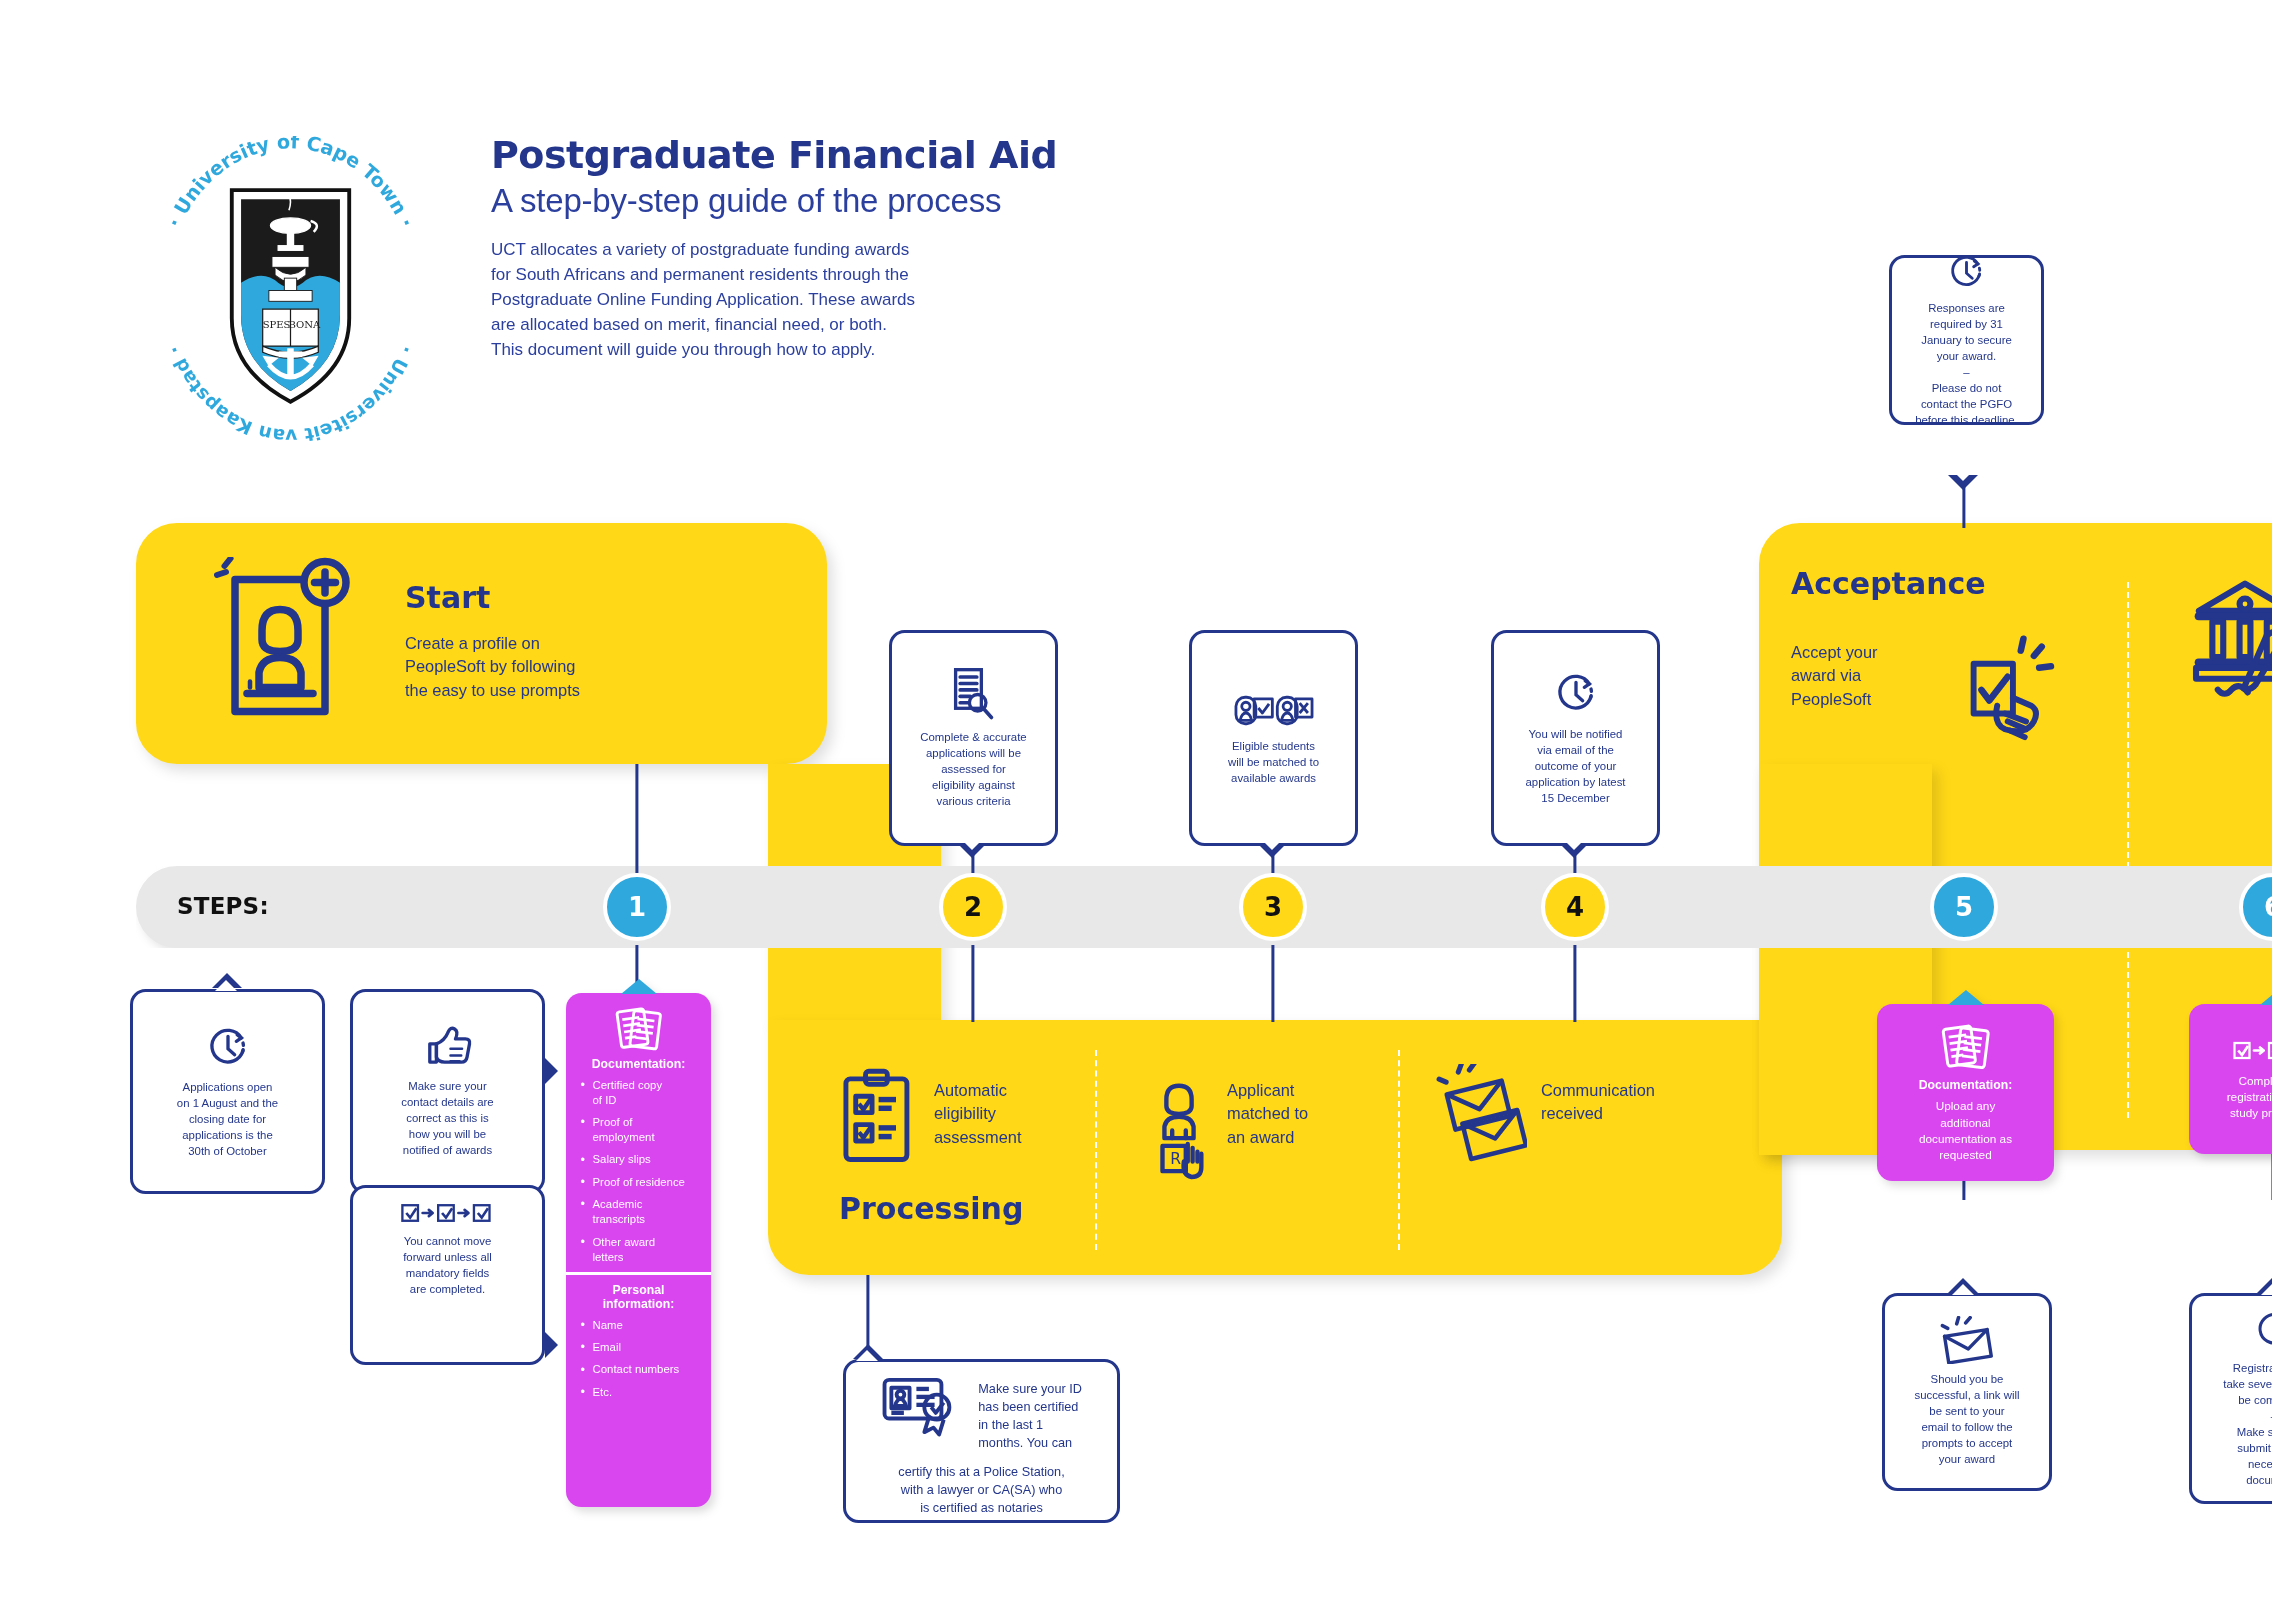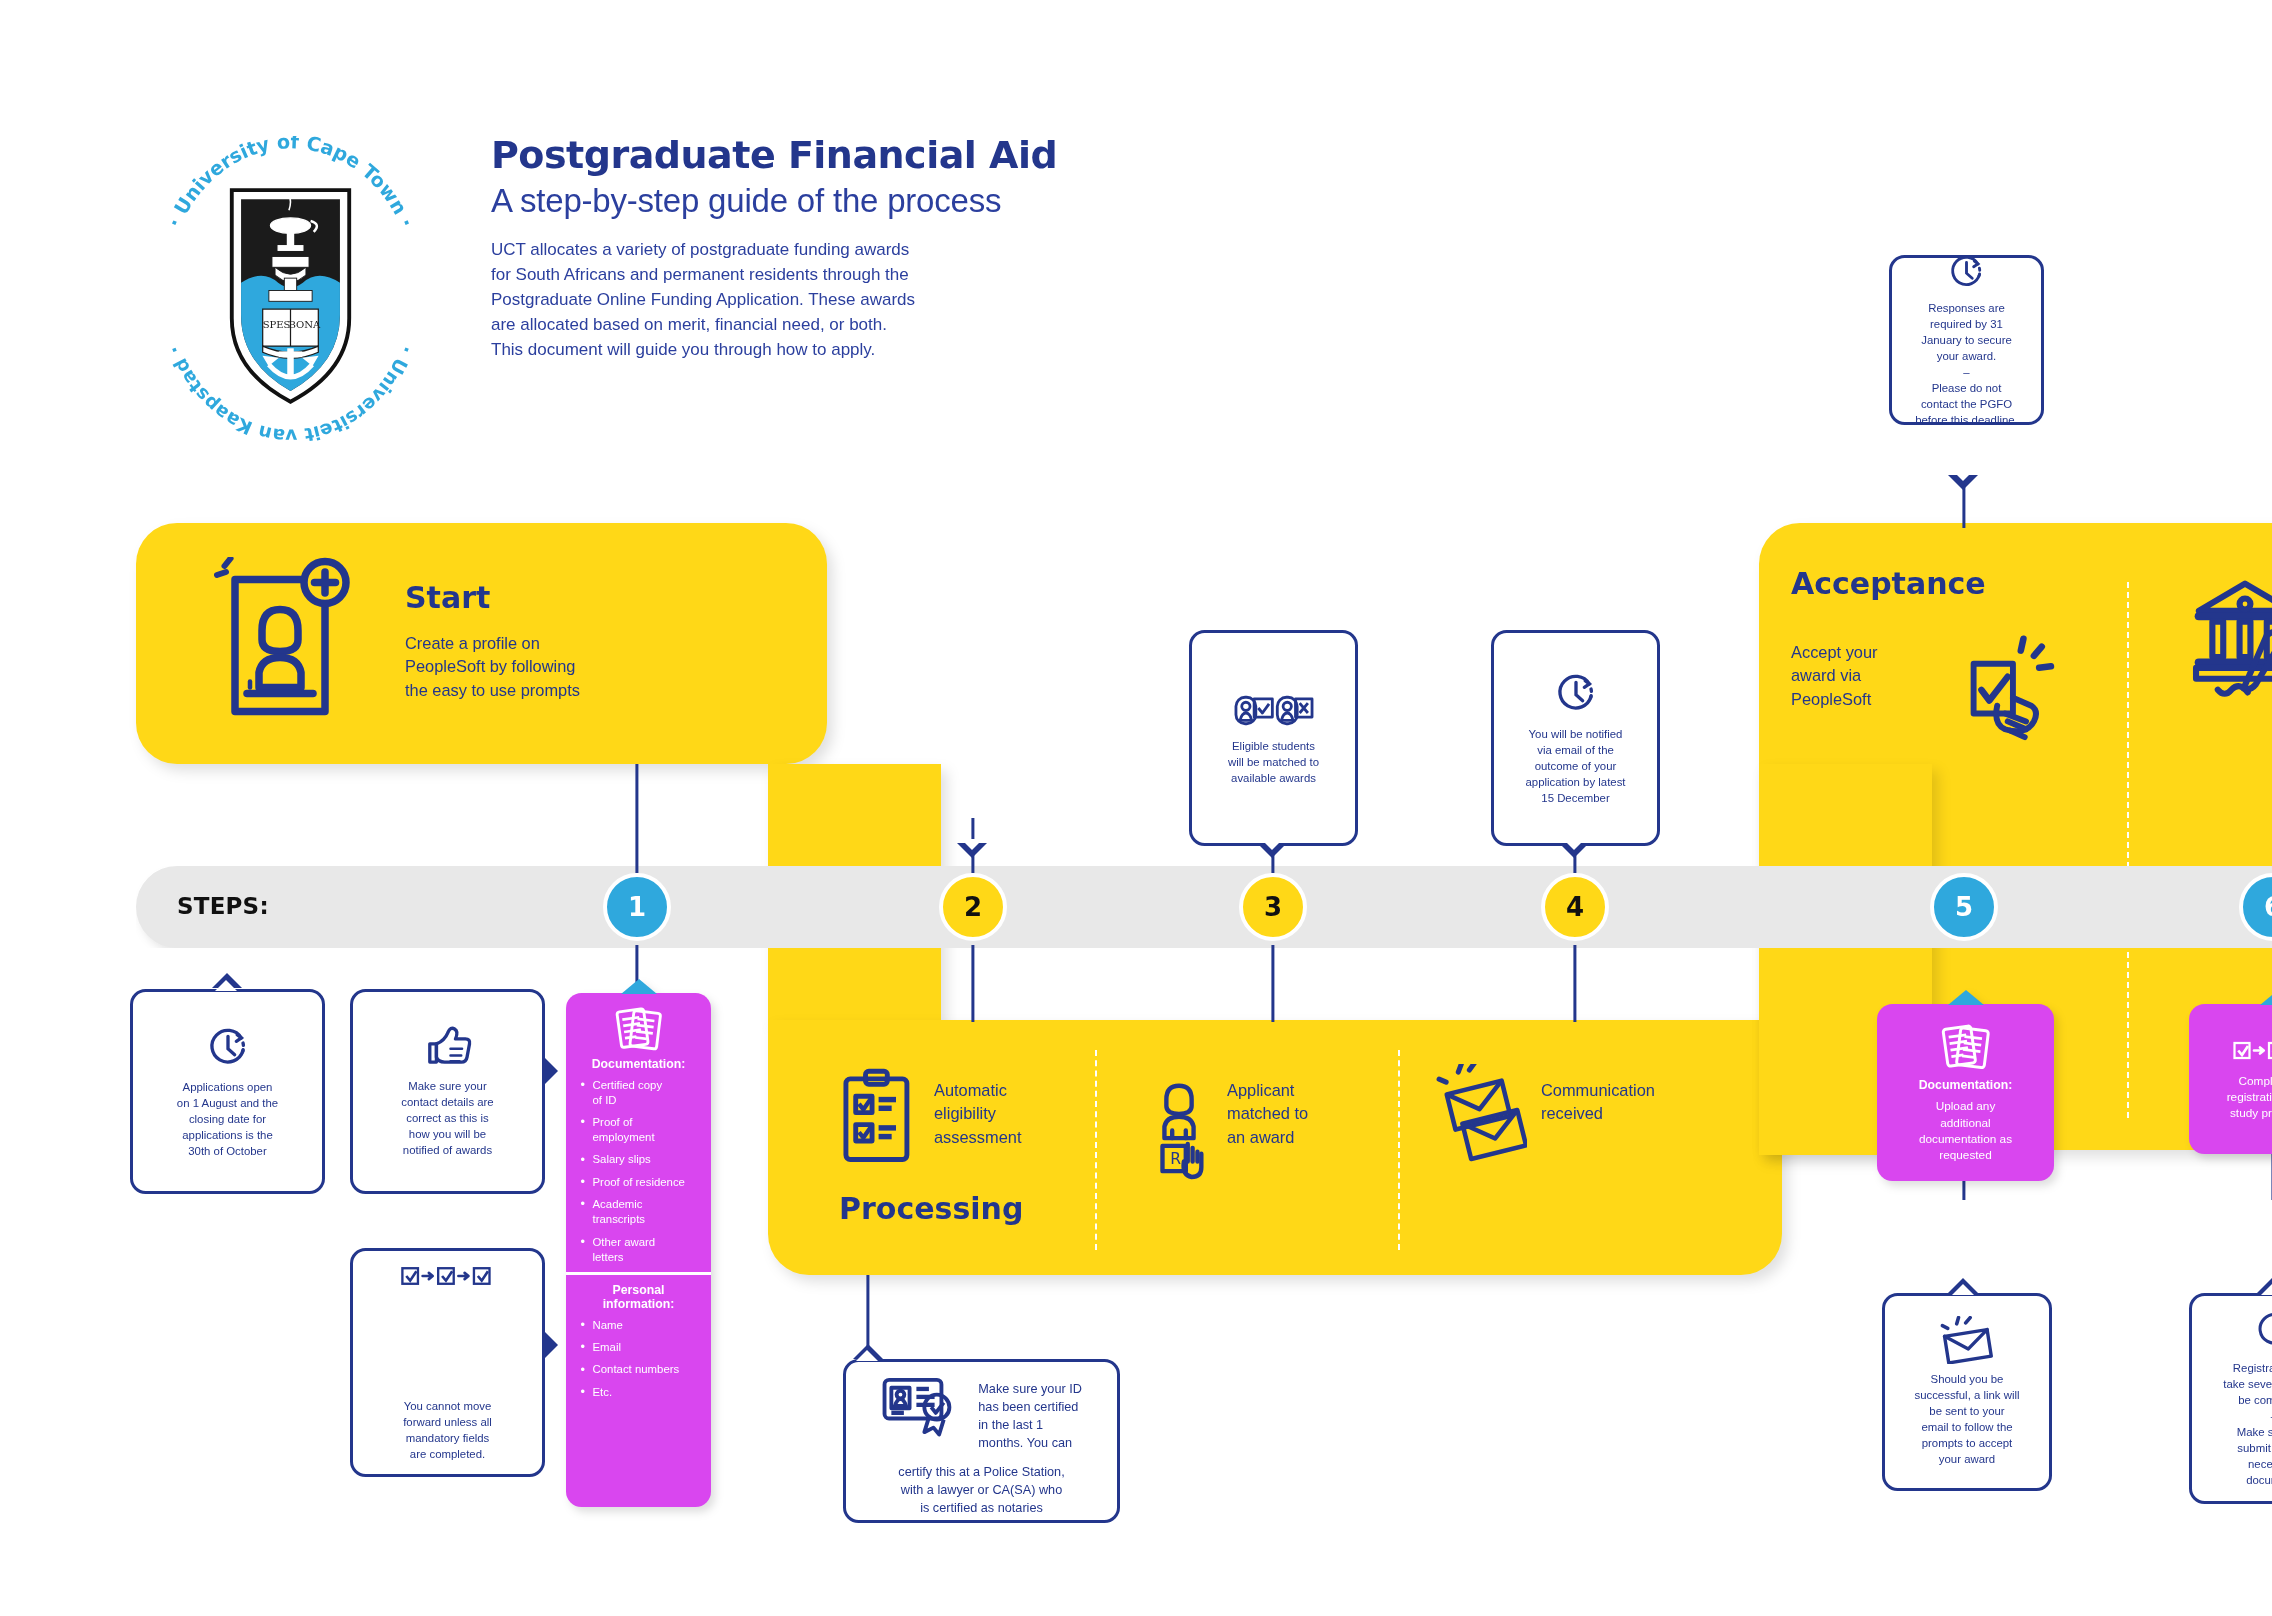--- a/index.html
+++ b/index.html
@@ -323,40 +323,59 @@
       </svg>
     </div>
     <div class="itxt" style="white-space:pre-line;">Make sure your
 contact details are
 correct as this is
 how you will be
 notified of awards</div>
   </div>
   <div class="notch notch-rt" style="left:545px;top:1058px;"></div>
 
-  <div class="info" style="left:350px;top:1248px;width:195px;height:229px;justify-content:space-between;">
+  <div class="info" style="left:350px;top:1185px;width:195px;height:180px;justify-content:flex-start;">
     <div class="ico">
       <svg width="95" height="28" viewBox="0 0 120 36" fill="none" stroke="#23368c" stroke-width="3">
         <rect x="2" y="8" width="20" height="20"></rect>
           <path d="M7,18 l5,6 l8,-12" stroke-width="3.4"></path>
         <path d="M28,18 h12 M36,14 l5,4 l-5,4" stroke-width="3.4" stroke-linecap="round" stroke-linejoin="round"></path>
         <rect x="48" y="8" width="20" height="20"></rect>
           <path d="M53,18 l5,6 l8,-12" stroke-width="3.4"></path>
         <path d="M74,18 h12 M82,14 l5,4 l-5,4" stroke-width="3.4" stroke-linecap="round" stroke-linejoin="round"></path>
         <rect x="94" y="8" width="20" height="20"></rect>
           <path d="M99,18 l5,6 l8,-12" stroke-width="3.4"></path>
       </svg>
     </div>
     <div class="itxt" style="white-space:pre-line;">You cannot move
 forward unless all
 mandatory fields
 are completed.</div>
   </div>
   <div class="notch notch-rt" style="left:545px;top:1332px;"></div>
 
+  <div class="info" style="left:889px;top:630px;width:169px;height:216px;justify-content:center;">
+    <div class="ico">
+      <svg width="52" height="57" viewBox="0 0 56 62" fill="none" stroke="#23368c" stroke-width="3.6" stroke-linecap="round">
+        <rect x="8" y="4" width="28" height="42"></rect>
+        <line x1="13" y1="12" x2="31" y2="12" stroke-width="4"></line>
+        <line x1="13" y1="19" x2="31" y2="19" stroke-width="4"></line>
+        <line x1="13" y1="26" x2="31" y2="26" stroke-width="4"></line>
+        <line x1="13" y1="33" x2="24" y2="33" stroke-width="4"></line>
+        <line x1="13" y1="40" x2="22" y2="40" stroke-width="4"></line>
+        <circle cx="32" cy="40" r="9"></circle>
+        <line x1="39" y1="47" x2="47" y2="56" stroke-width="4"></line>
+      </svg>
+    </div>
+    <div class="itxt" style="white-space:pre-line;">Complete &amp; accurate
+applications will be
+assessed for
+eligibility against
+various criteria</div>
+  </div>
   <div class="notch notch-dn" style="left:957px;top:843px;"></div>
   <div class="notch notch-dn-in" style="left:961px;top:839px;"></div>
 
   <div class="info" style="left:1189px;top:630px;width:169px;height:216px;justify-content:center;">
     <div class="ico">
       <svg width="80" height="43" viewBox="0 0 96 52" fill="none" stroke="#23368c" stroke-width="3.4" stroke-linejoin="round">
         <rect x="2" y="10" width="24" height="32" rx="11"></rect>
         <circle cx="14" cy="21" r="5"></circle>
           <path d="M7,38 q2,-9 7,-9 q5,0 7,9 z"></path>
         <rect x="24" y="12" width="22" height="22"></rect>

